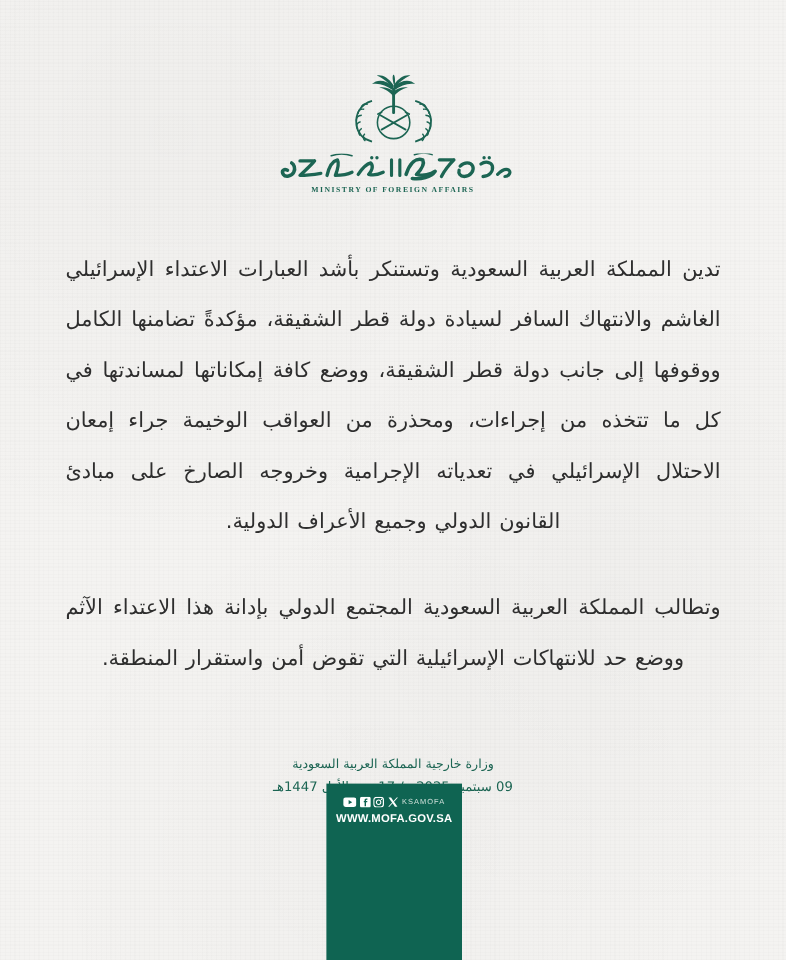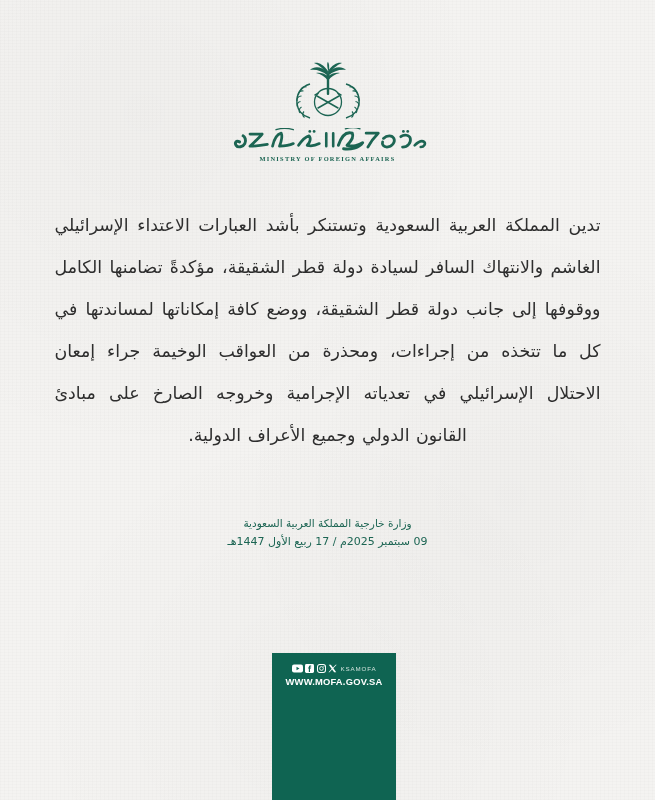--- a/index.html
+++ b/index.html
@@ -105,21 +105,21 @@
     color: #1c6553;
     line-height: 18px;
     margin-top: 1px;
   }
 
   
   .footer-block {
     position: absolute;
     left: 272px;
     top: 653px;
-    width: 124px;
+    width: 113px;
     height: 147px;
     background-color: #0f6452;
     z-index: 2;
   }
   .footer-inner {
     padding-top: 11px;
     display: flex;
     flex-direction: column;
     align-items: center;
   }
@@ -225,20 +225,21 @@
           <path d="M140 1 C146 -1 152 -1 157 1" stroke-width="1.5"></path>
         </g>
       </svg>
     </span>
 
     <div class="ministry-en">MINISTRY OF FOREIGN AFFAIRS</div>
   </div>
 
   <div class="body-wrap">
     <p class="para">تدين المملكة العربية السعودية وتستنكر بأشد العبارات الاعتداء الإسرائيلي الغاشم والانتهاك السافر لسيادة دولة قطر الشقيقة، مؤكدةً تضامنها الكامل ووقوفها إلى جانب دولة قطر الشقيقة، ووضع كافة إمكاناتها لمساندتها في كل ما تتخذه من إجراءات، ومحذرة من العواقب الوخيمة جراء إمعان الاحتلال الإسرائيلي في تعدياته الإجرامية وخروجه الصارخ على مبادئ القانون الدولي وجميع الأعراف الدولية.</p>
+    <p class="para">وتطالب المملكة العربية السعودية المجتمع الدولي بإدانة هذا الاعتداء الآثم ووضع حد للانتهاكات الإسرائيلية التي تقوض أمن واستقرار المنطقة.</p>
   </div>
 
   <div class="signature">
     <div class="sig-line">وزارة خارجية المملكة العربية السعودية</div>
     <div class="sig-date">09 سبتمبر 2025م / 17 ربيع الأول 1447هـ</div>
   </div>
 
   <div class="footer-block">
     <div class="footer-inner">
 

